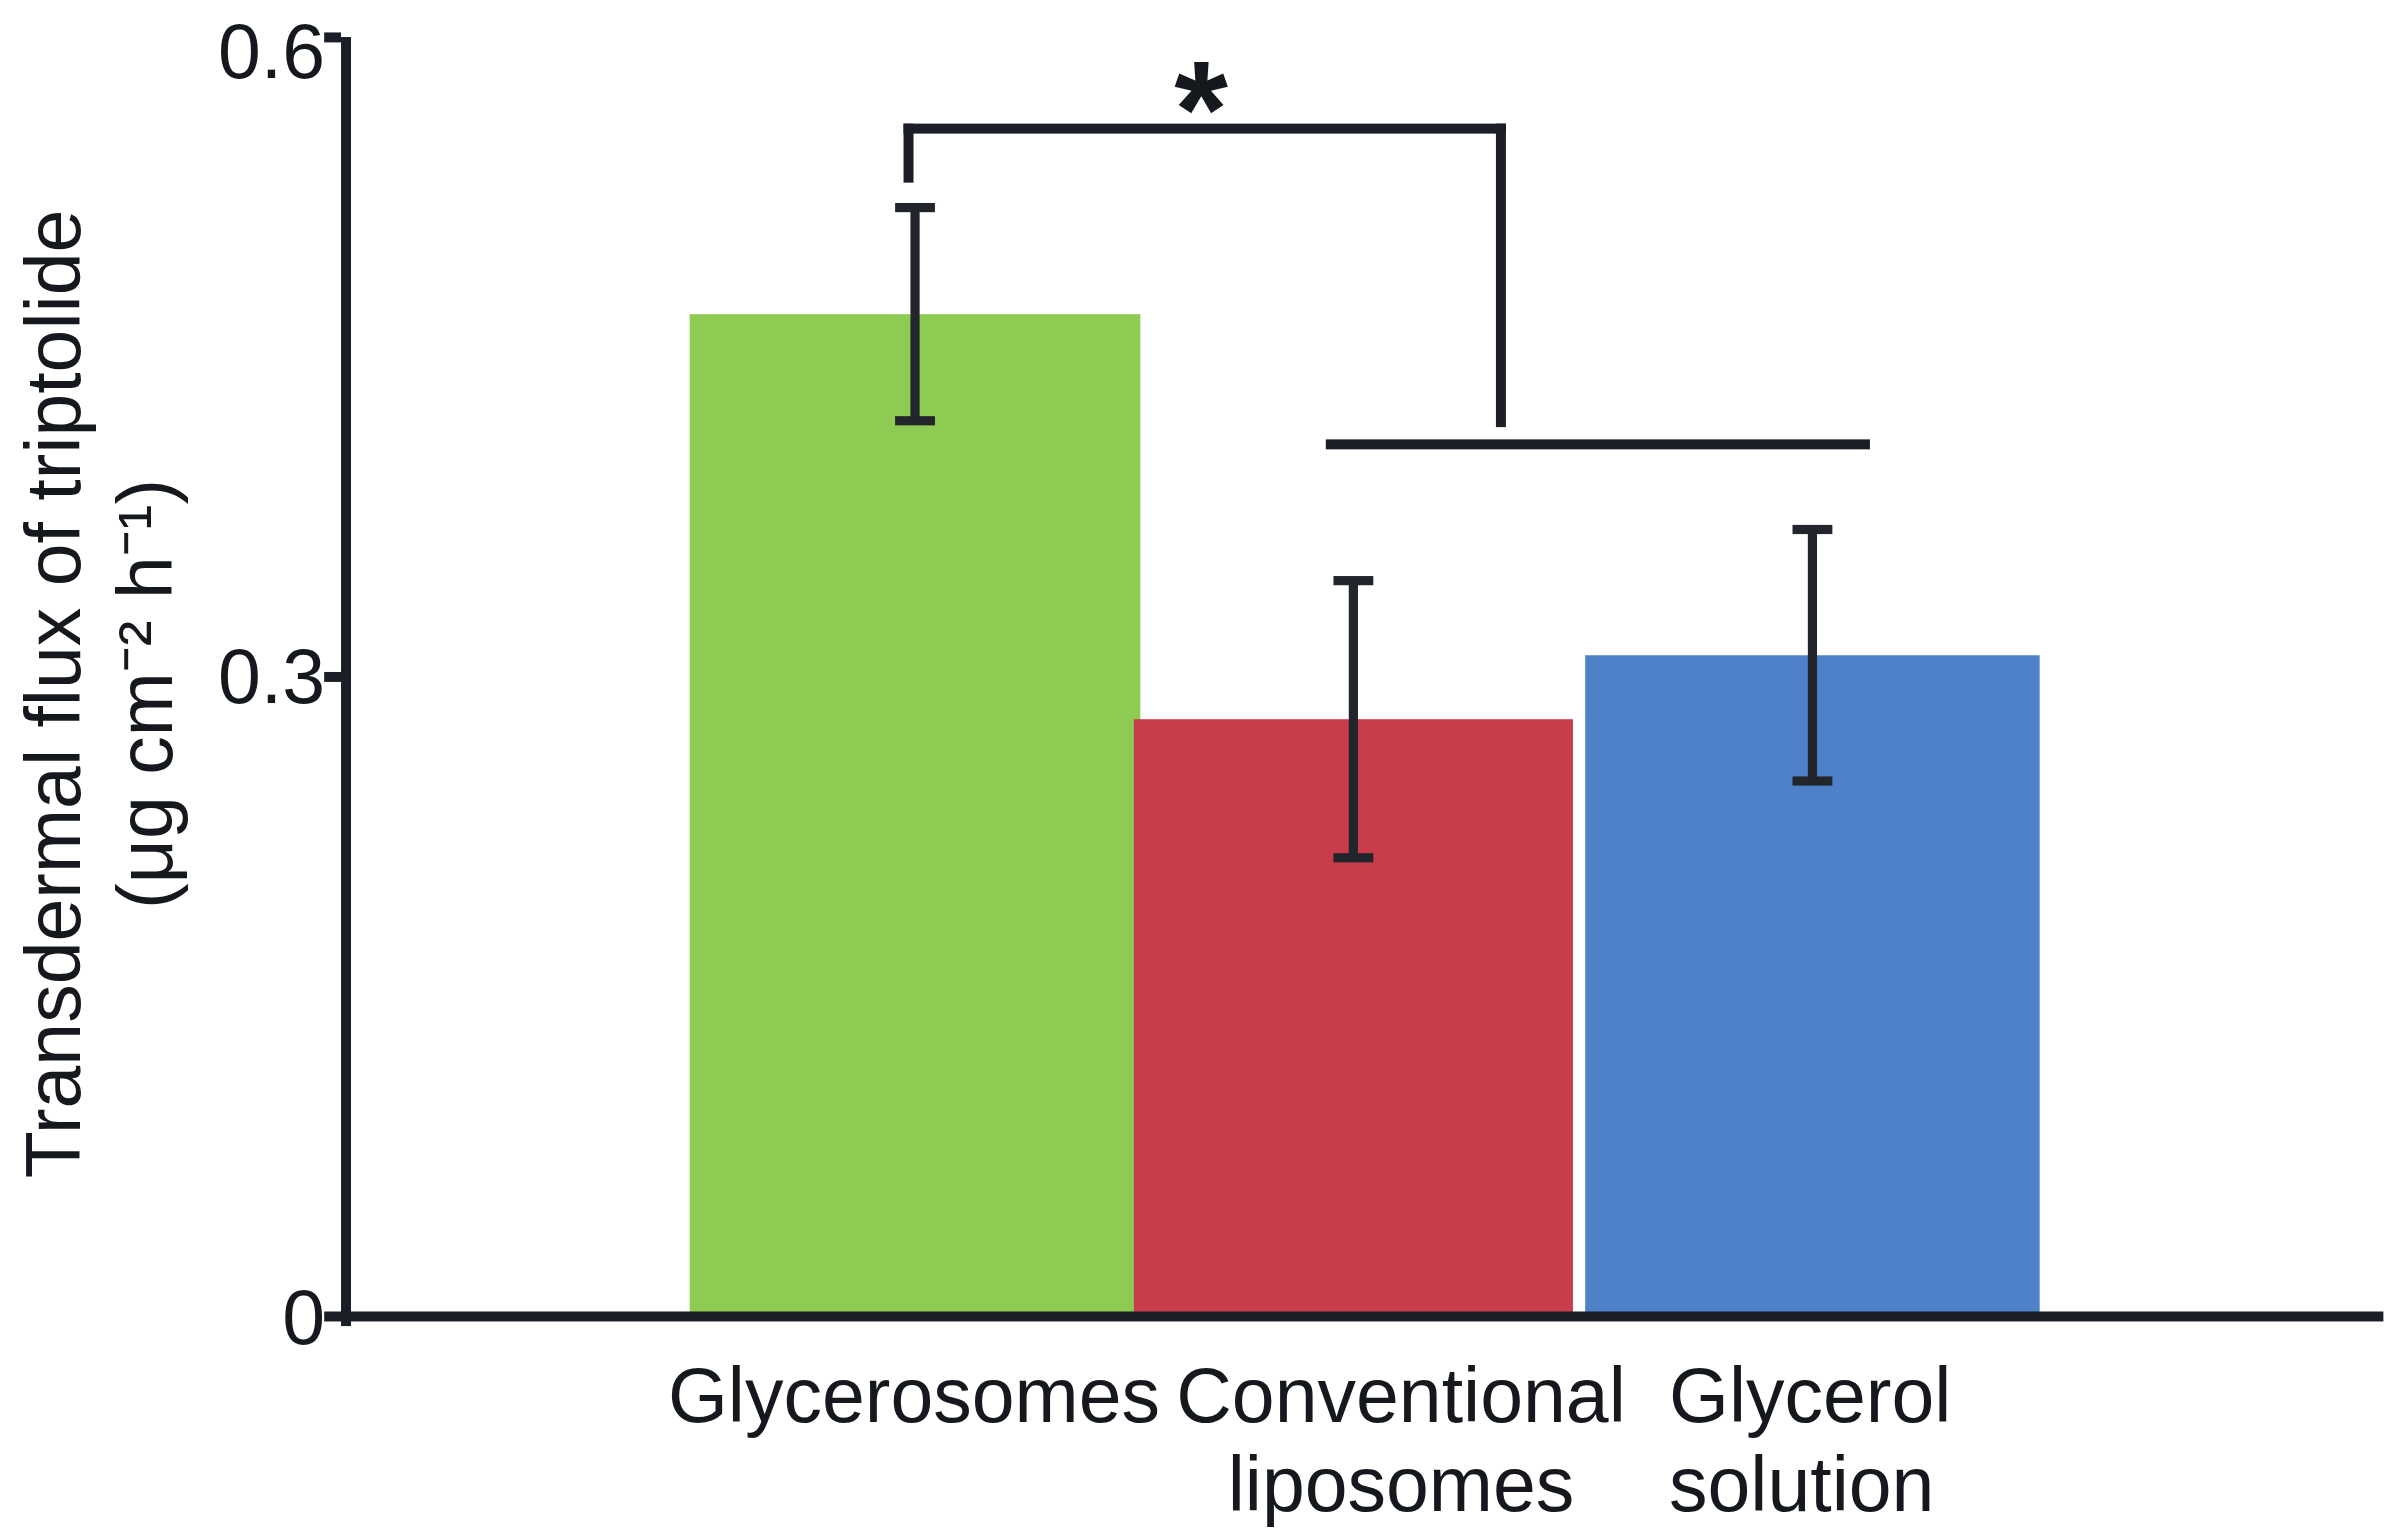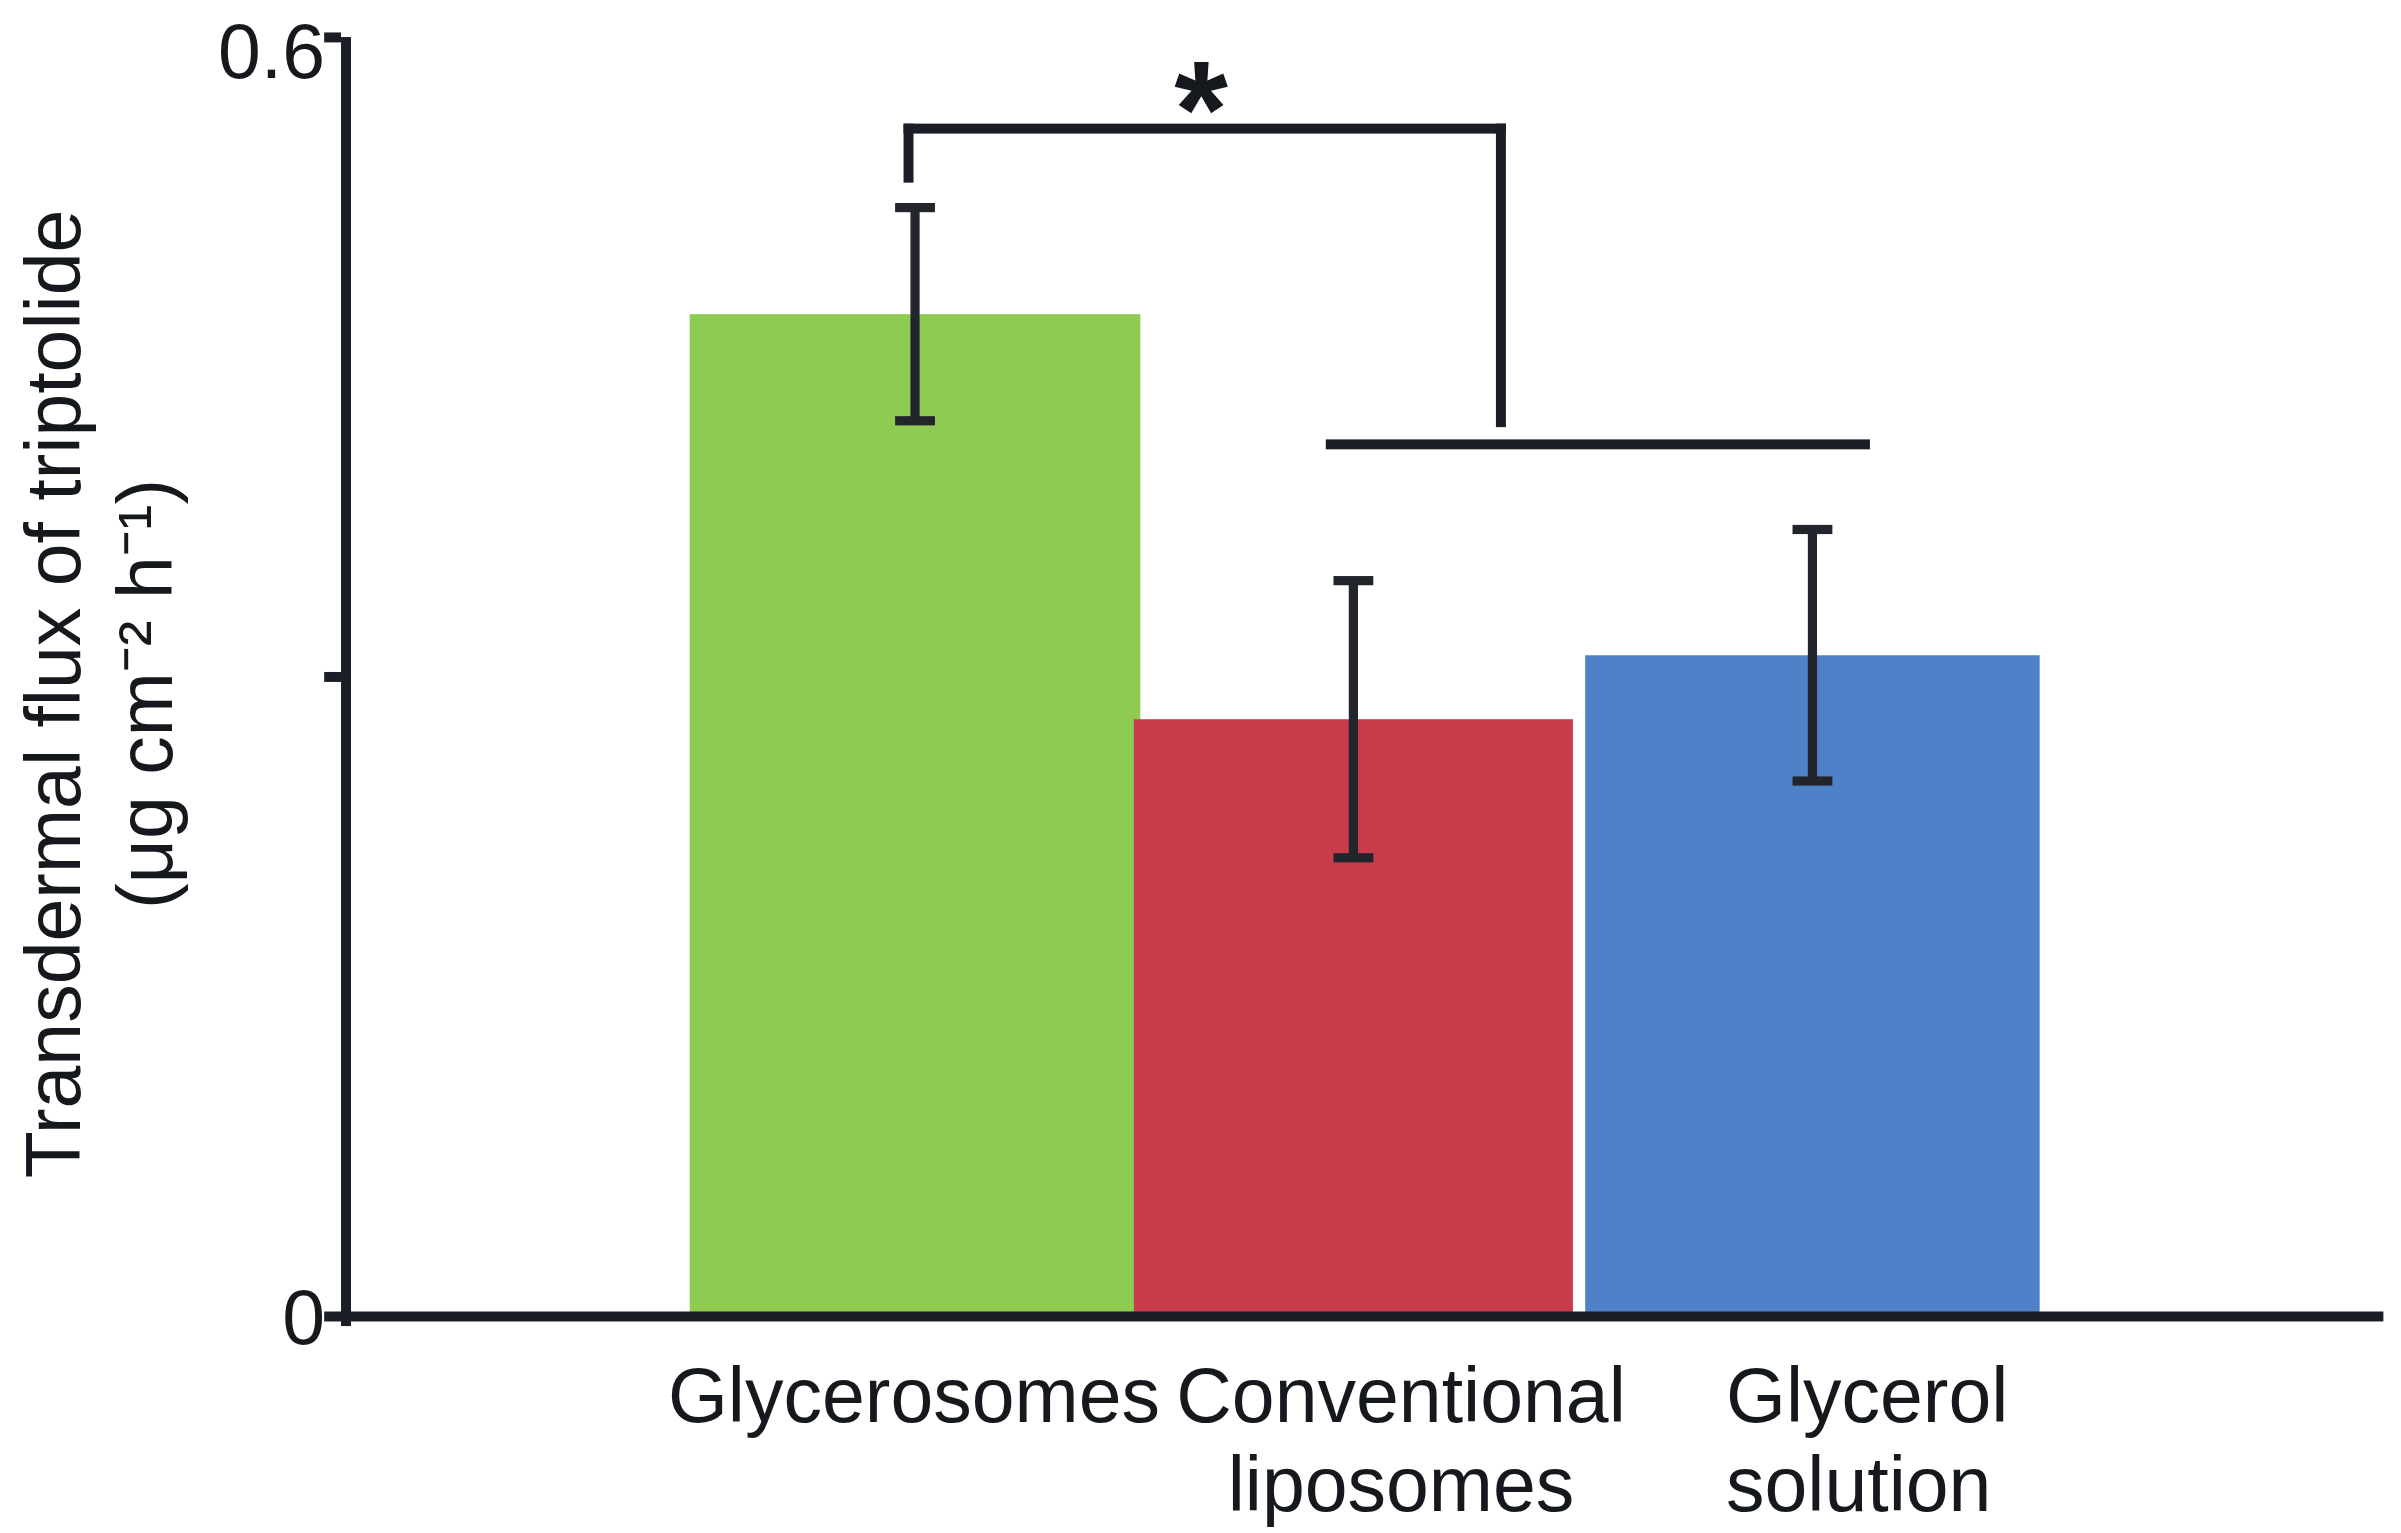--- a/index.html
+++ b/index.html
@@ -44,21 +44,21 @@
   .cat-label {
     position: absolute;
     top: 1351px;
     font-size: 77px;
     line-height: 1.16;
     color: #15181d;
     white-space: nowrap;
   }
   #cat-0 { left: 914px; transform: translateX(-50%); text-align: center; }
   #cat-1 { left: 1401px; transform: translateX(-50%); text-align: center; }
-  #cat-2 { left: 1726px; text-align: left; }
+  #cat-2 { left: 1669px; text-align: left; }
   .asterisk {
     position: absolute;
     left: 1201px; top: 40px;
     transform: translateX(-50%);
     font-size: 138px;
     font-weight: bold;
     line-height: 1;
     color: #15181d;
   }
 </style>
@@ -90,20 +90,21 @@
       <rect x="1952" y="161" width="13" height="396" fill="#1b1e26"></rect>
       <rect x="1730" y="573" width="710" height="13" fill="#1b1e26"></rect>
     </svg>
 
   <div class="y-title">
     <div>Transdermal flux of triptolide</div>
     <div>(μg cm⁻² h⁻¹)</div>
   </div>
 
   <div id="tick-06" class="tick-label">0.6</div>
+  <div id="tick-03" class="tick-label">0.3</div>
   <div id="tick-0" class="tick-label">0</div>
 
   <div id="cat-1" class="cat-label">
     <div>Conventional</div>
     <div>liposomes</div>
   </div>
   <div id="cat-0" class="cat-label">
     <div>Glycerosomes</div>
   </div>
   <div id="cat-2" class="cat-label">

